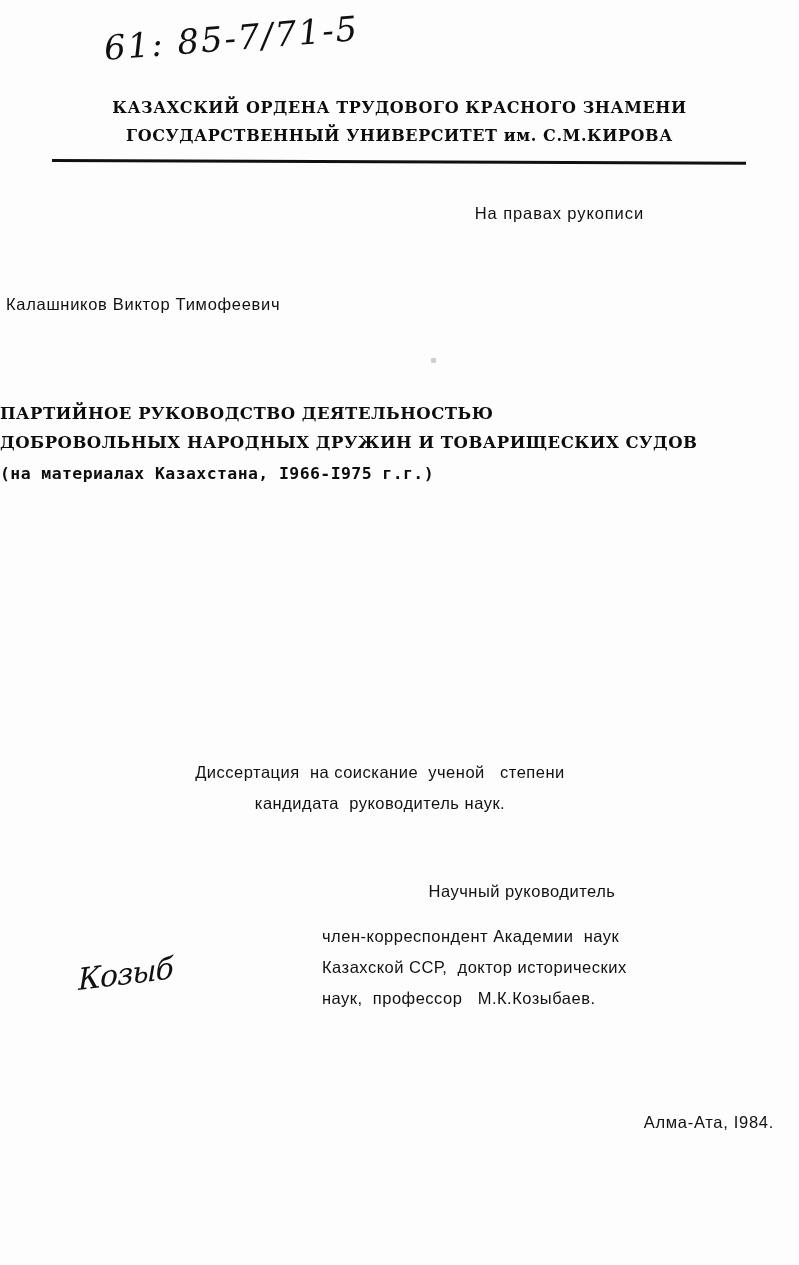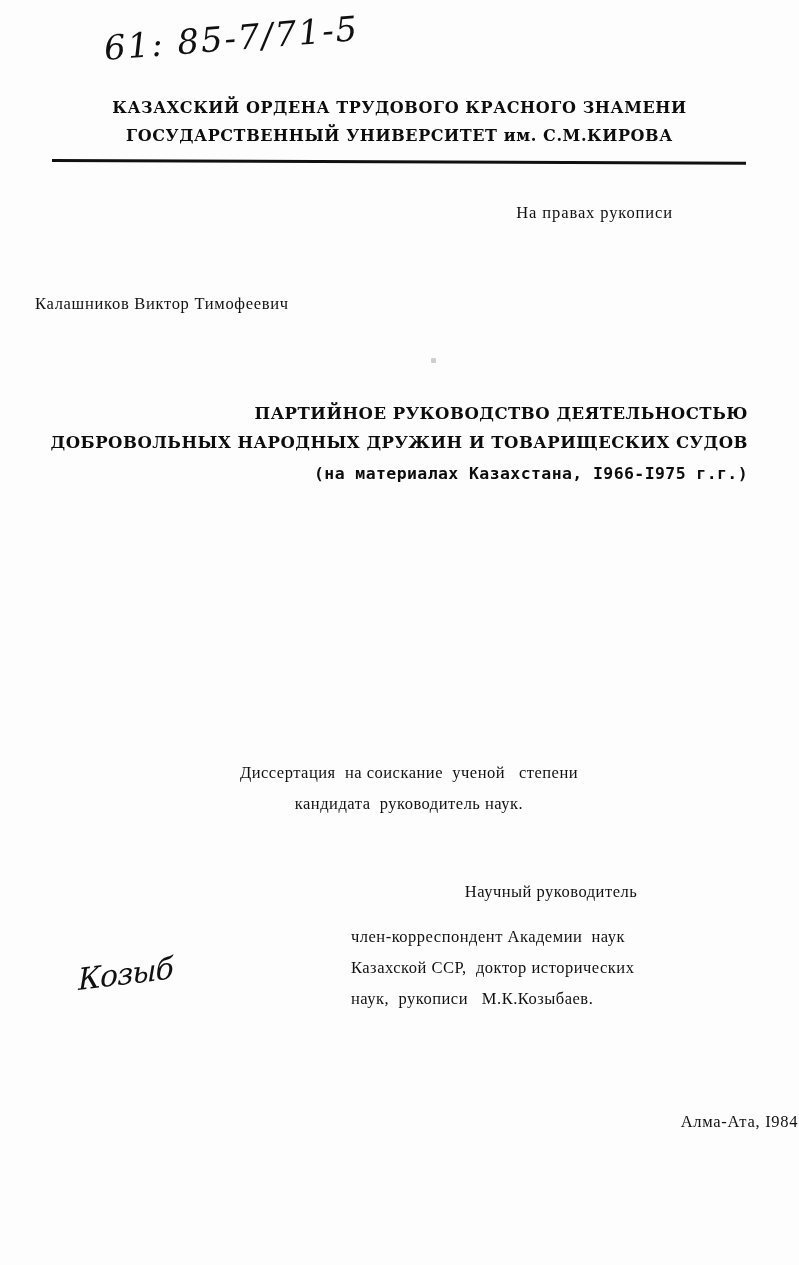--- a/index.html
+++ b/index.html
@@ -74,26 +74,25 @@
     width: 694px;
     height: 3px;
     background: #111111;
     transform: rotate(0.22deg);
     transform-origin: left center;
   }
 
   
   .typed {
     position: absolute;
-    font-family: Liberation Serif, serif;
+    font-family: Liberation Sans, sans-serif;
     font-size: 16.5px;
     line-height: 30px;
     color: #111111;
     white-space: nowrap;
-    padding-left: 29px;
   }
   .typed .line { display: block; white-space: pre; }
 
   #manuscript-rights {
     left: 0;
     top: 198px;
     width: 644px;
     text-align: right;
     letter-spacing: 0.9px;
   }
@@ -106,27 +105,26 @@
     letter-spacing: 0.7px;
     margin-left: 6px;
   }
 
   
   #dissertation-title {
     position: absolute;
     left: 0;
     top: 399px;
     width: 736px;
-    text-align: right;
+    text-align: left;
     font-family: "DejaVu Serif", "Liberation Serif", serif;
     font-weight: 700;
     font-size: 16.5px;
     line-height: 29px;
     letter-spacing: 0.5px;
-    margin-left: 12px;
   }
   #dissertation-title .line { display: block; white-space: nowrap; }
   #dissertation-title .subtitle {
     font-family: "DejaVu Sans Mono", "Liberation Mono", monospace;
     font-weight: 700;
     font-size: 16.5px;
     letter-spacing: 0.4px;
     padding-top: 2px;
   }
 
@@ -219,21 +217,21 @@
 
   <div class="typed" id="degree-statement">
     <span class="line">Диссертация  на соискание  ученой   степени</span>
     <span class="line">кандидата  руководитель наук.</span>
   </div>
 
   <div class="typed" id="supervisor-block">
     <span class="heading">Научный руководитель</span>
     <span class="line">член-корреспондент Академии  наук</span>
     <span class="line">Казахской ССР,  доктор исторических</span>
-    <span class="line">наук,  рукописи   М.К.Козыбаев.</span>
+    <span class="line">наук,  профессор   М.К.Козыбаев.</span>
   </div>
 
   <div class="handwritten" id="supervisor-signature">Козыб</div>
 
   <div class="typed" id="imprint">
     <span class="line">Алма-Ата, I984.</span>
   </div>
 
 </div>
 

